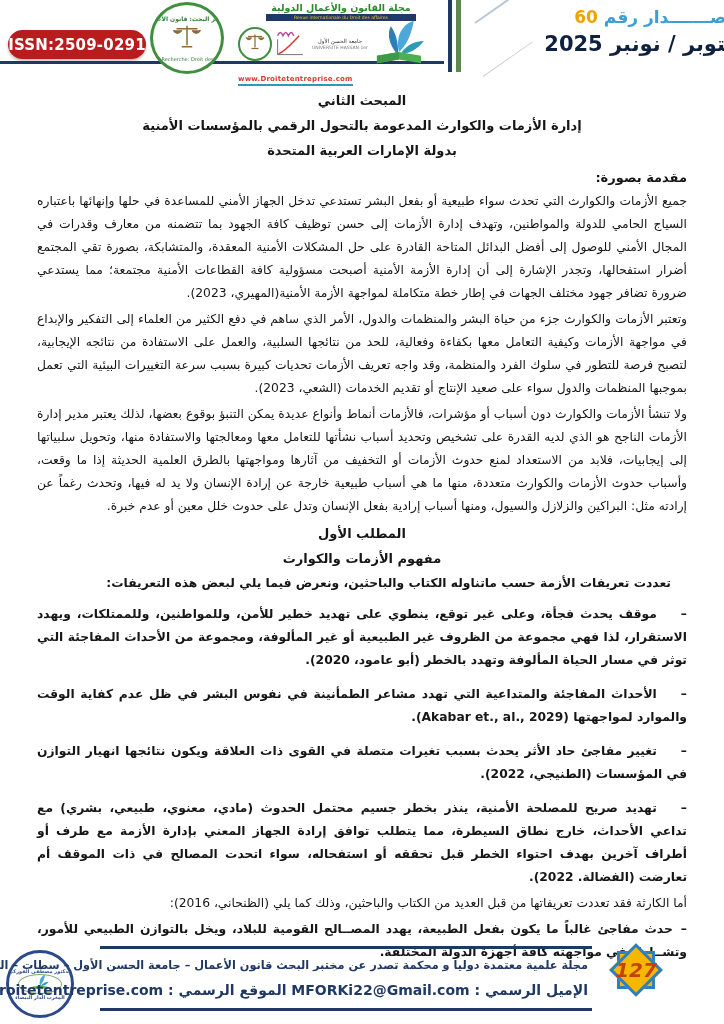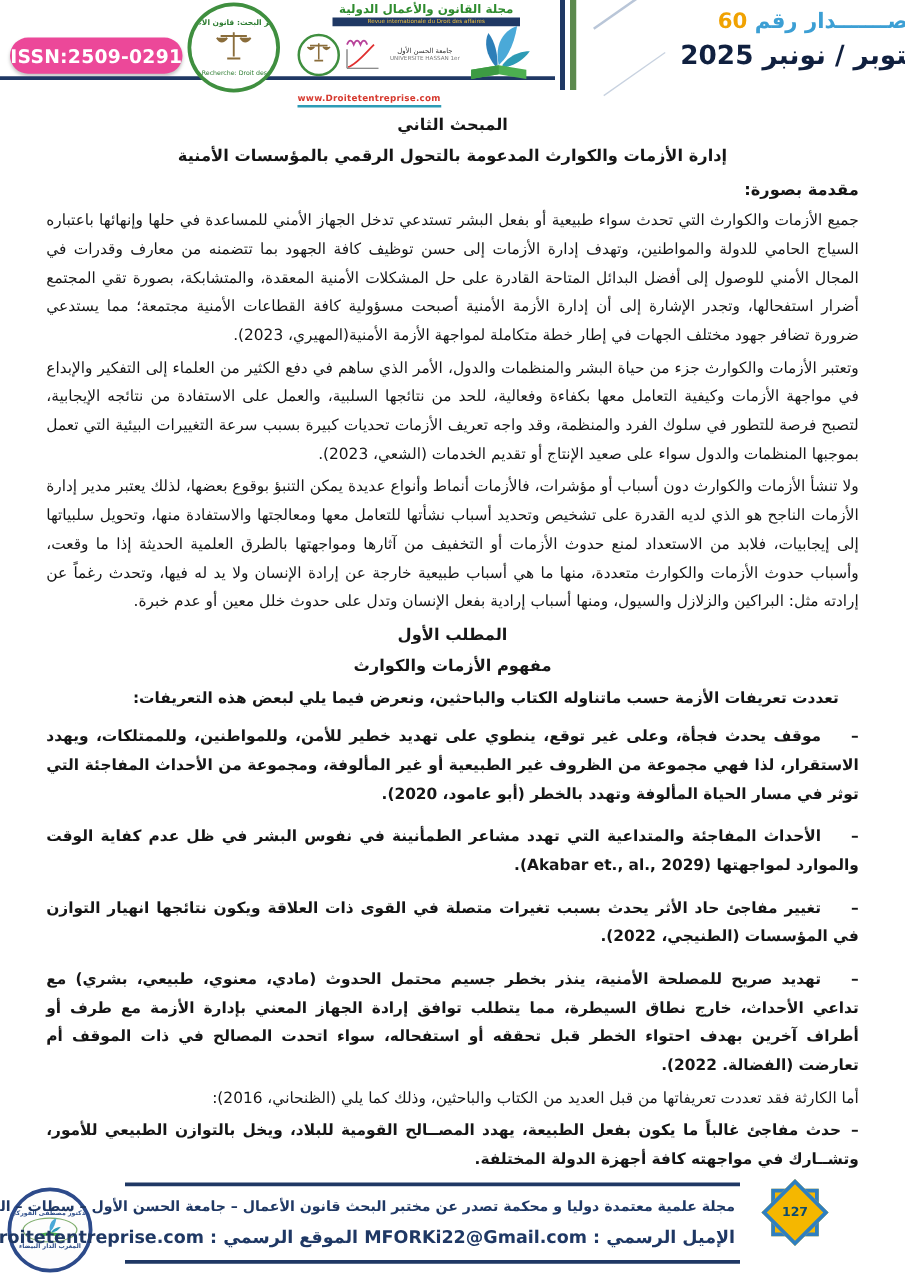--- a/index.html
+++ b/index.html
@@ -4,21 +4,21 @@
 <style>
   * { margin:0; padding:0; box-sizing:border-box; }
   html,body { background:#e8e8e8; }
   body { font-family:"DejaVu Sans", sans-serif; }
   .page { position:relative; width:724px; height:1024px; margin:0 auto;
           background:#ffffff; overflow:hidden; }
 
   
   .header { position:absolute; top:0; left:0; width:724px; height:86px; }
   .issn-badge { position:absolute; left:8px; top:30px; width:138px; height:29px;
-      background:#ec4899; border-radius:15px; color:#fff; font-weight:bold;
+      background:#b91c1c; border-radius:15px; color:#fff; font-weight:bold;
       font-size:15px; display:flex; align-items:center; justify-content:center;
       box-shadow:0 2px 3px rgba(0,0,0,.25); letter-spacing:.2px; }
   .header-rule { position:absolute; left:0; top:61px; width:444px; height:3px; background:#1f3864; }
 
   .lab-logo { position:absolute; left:150px; top:2px; width:74px; height:72px;
       border:3px solid #3f8f3f; border-radius:50%; background:#fff;
       display:flex; flex-direction:column; align-items:center; justify-content:center;
       overflow:hidden; }
   .lab-logo .tiny-ar { font-size:6px; color:#2e7d32; font-weight:bold; white-space:nowrap; }
   .lab-logo .tiny-fr { font-size:5px; color:#2e7d32; white-space:nowrap; }
@@ -77,21 +77,21 @@
       font-size:11.3px; line-height:24px; white-space:nowrap; }
   .f-line2 { direction:rtl; text-align:left; color:#1f3864; font-weight:bold;
       font-size:14px; line-height:24px; white-space:nowrap; }
   .f-line2 .ltr { direction:ltr; unicode-bidi:embed; }
   .page-badge { position:absolute; left:608px; top:4px; width:56px; height:56px; }
   .page-badge .sq { position:absolute; left:9px; top:9px; width:38px; height:38px;
       background:#f5b700; border:3px solid #2e7fc1; }
   .page-badge .sq.rot { transform:rotate(45deg); }
   .page-badge .num { position:absolute; left:0; top:0; width:56px; height:56px;
       display:flex; align-items:center; justify-content:center;
-      font-size:10px; font-weight:bold; color:#0c4a6e; }
+      font-size:20px; font-weight:bold; color:#c2410c;font-style:italic; }
 </style>
 </head>
 <body>
 
 <div class="page">
 
   <div class="header">
 
     <div class="issn-badge">
       <span>ISSN:2509-0291</span>
@@ -162,20 +162,21 @@
         <span>الإصـــــــدار رقم</span>
         <span class="issue-num">60</span>
       </div>
       <div class="date-line">أكتوبر / نونبر 2025</div>
     </div>
   </div>
 
   <div class="content">
     <div class="h-center">المبحث الثاني</div>
     <div class="h-center">إدارة الأزمات والكوارث المدعومة بالتحول الرقمي بالمؤسسات الأمنية</div>
+    <div class="h-center">بدولة الإمارات العربية المتحدة</div>
     <div class="intro-label">مقدمة بصورة:</div>
 
     <p class="para">جميع الأزمات والكوارث التي تحدث سواء طبيعية أو بفعل البشر تستدعي تدخل الجهاز الأمني للمساعدة في حلها وإنهائها باعتباره السياج الحامي للدولة والمواطنين، وتهدف إدارة الأزمات إلى حسن توظيف كافة الجهود بما تتضمنه من معارف وقدرات في المجال الأمني للوصول إلى أفضل البدائل المتاحة القادرة على حل المشكلات الأمنية المعقدة، والمتشابكة، بصورة تقي المجتمع أضرار استفحالها، وتجدر الإشارة إلى أن إدارة الأزمة الأمنية أصبحت مسؤولية كافة القطاعات الأمنية مجتمعة؛ مما يستدعي ضرورة تضافر جهود مختلف الجهات في إطار خطة متكاملة لمواجهة الأزمة الأمنية(المهيري، 2023).</p>
     <p class="para">وتعتبر الأزمات والكوارث جزء من حياة البشر والمنظمات والدول، الأمر الذي ساهم في دفع الكثير من العلماء إلى التفكير والإبداع في مواجهة الأزمات وكيفية التعامل معها بكفاءة وفعالية، للحد من نتائجها السلبية، والعمل على الاستفادة من نتائجه الإيجابية، لتصبح فرصة للتطور في سلوك الفرد والمنظمة، وقد واجه تعريف الأزمات تحديات كبيرة بسبب سرعة التغييرات البيئية التي تعمل بموجبها المنظمات والدول سواء على صعيد الإنتاج أو تقديم الخدمات (الشعي، 2023).</p>
     <p class="para">ولا تنشأ الأزمات والكوارث دون أسباب أو مؤشرات، فالأزمات أنماط وأنواع عديدة يمكن التنبؤ بوقوع بعضها، لذلك يعتبر مدير إدارة الأزمات الناجح هو الذي لديه القدرة على تشخيص وتحديد أسباب نشأتها للتعامل معها ومعالجتها والاستفادة منها، وتحويل سلبياتها إلى إيجابيات، فلابد من الاستعداد لمنع حدوث الأزمات أو التخفيف من آثارها ومواجهتها بالطرق العلمية الحديثة إذا ما وقعت، وأسباب حدوث الأزمات والكوارث متعددة، منها ما هي أسباب طبيعية خارجة عن إرادة الإنسان ولا يد له فيها، وتحدث رغماً عن إرادته مثل: البراكين والزلازل والسيول، ومنها أسباب إرادية بفعل الإنسان وتدل على حدوث خلل معين أو عدم خبرة.</p>
 
     <div class="h-center">المطلب الأول</div>
     <div class="h-center">مفهوم الأزمات والكوارث</div>
 
     <p class="def-intro">تعددت تعريفات الأزمة حسب ماتناوله الكتاب والباحثين، ونعرض فيما يلي لبعض هذه التعريفات:</p>

